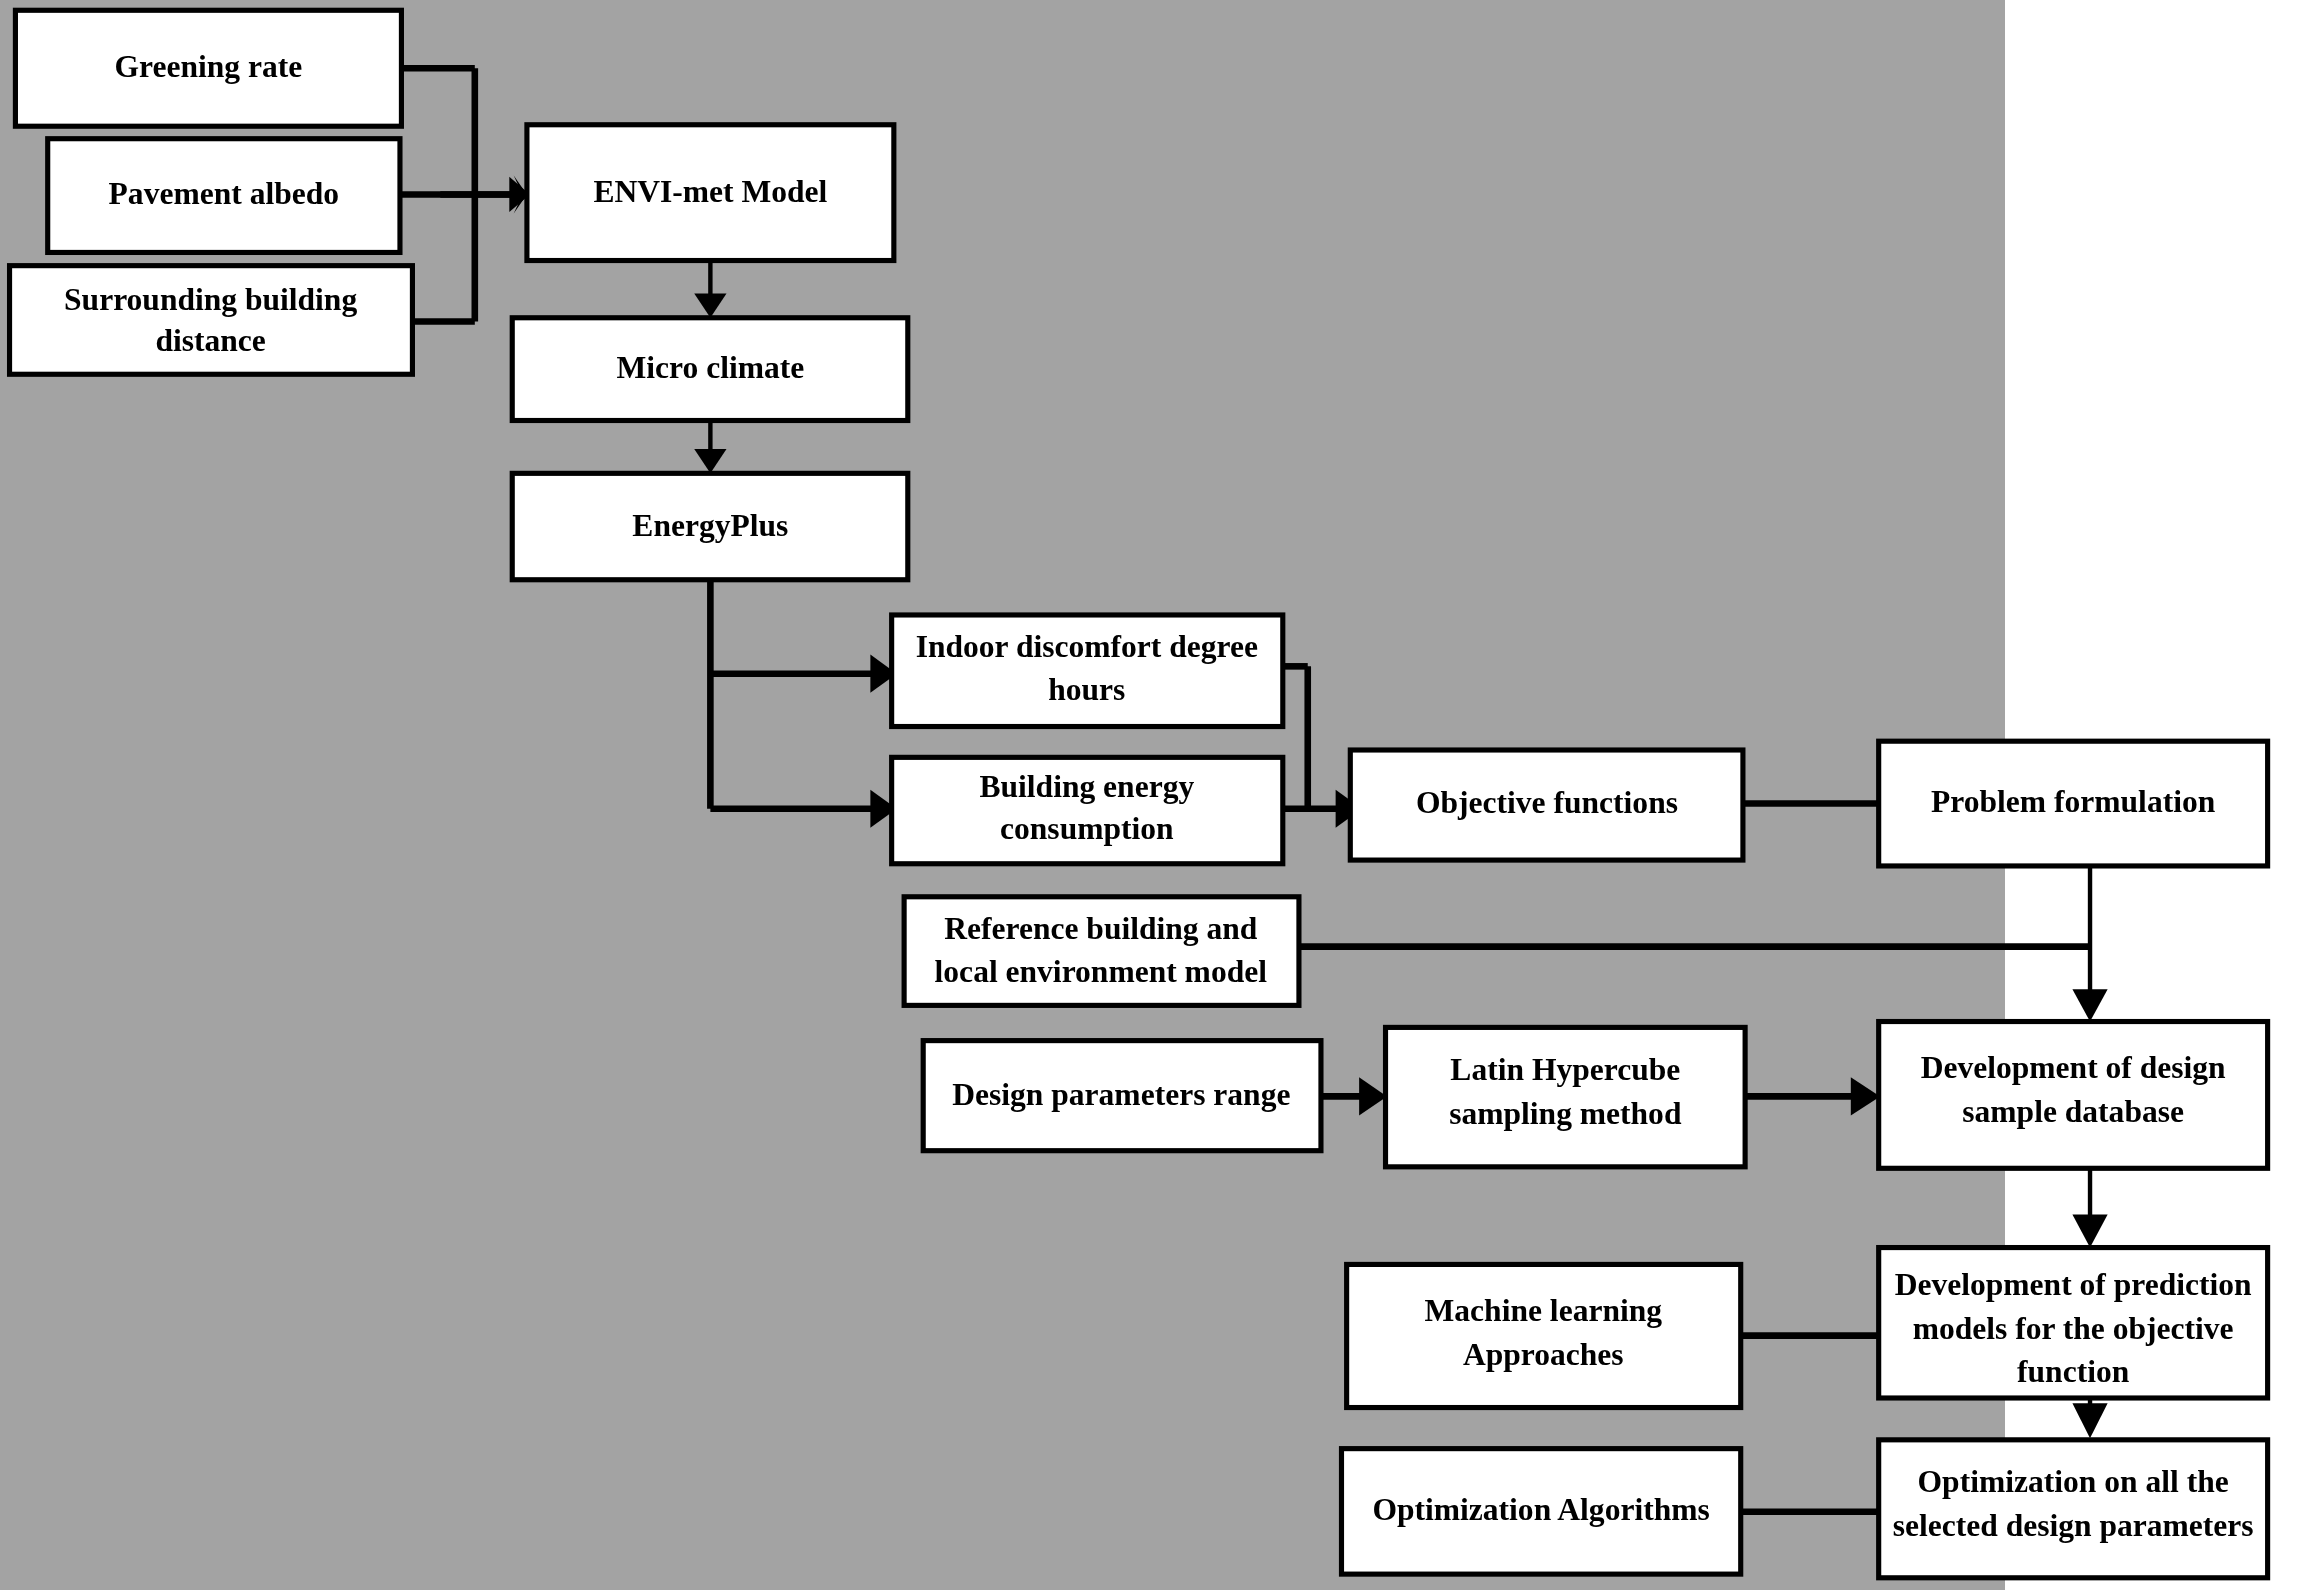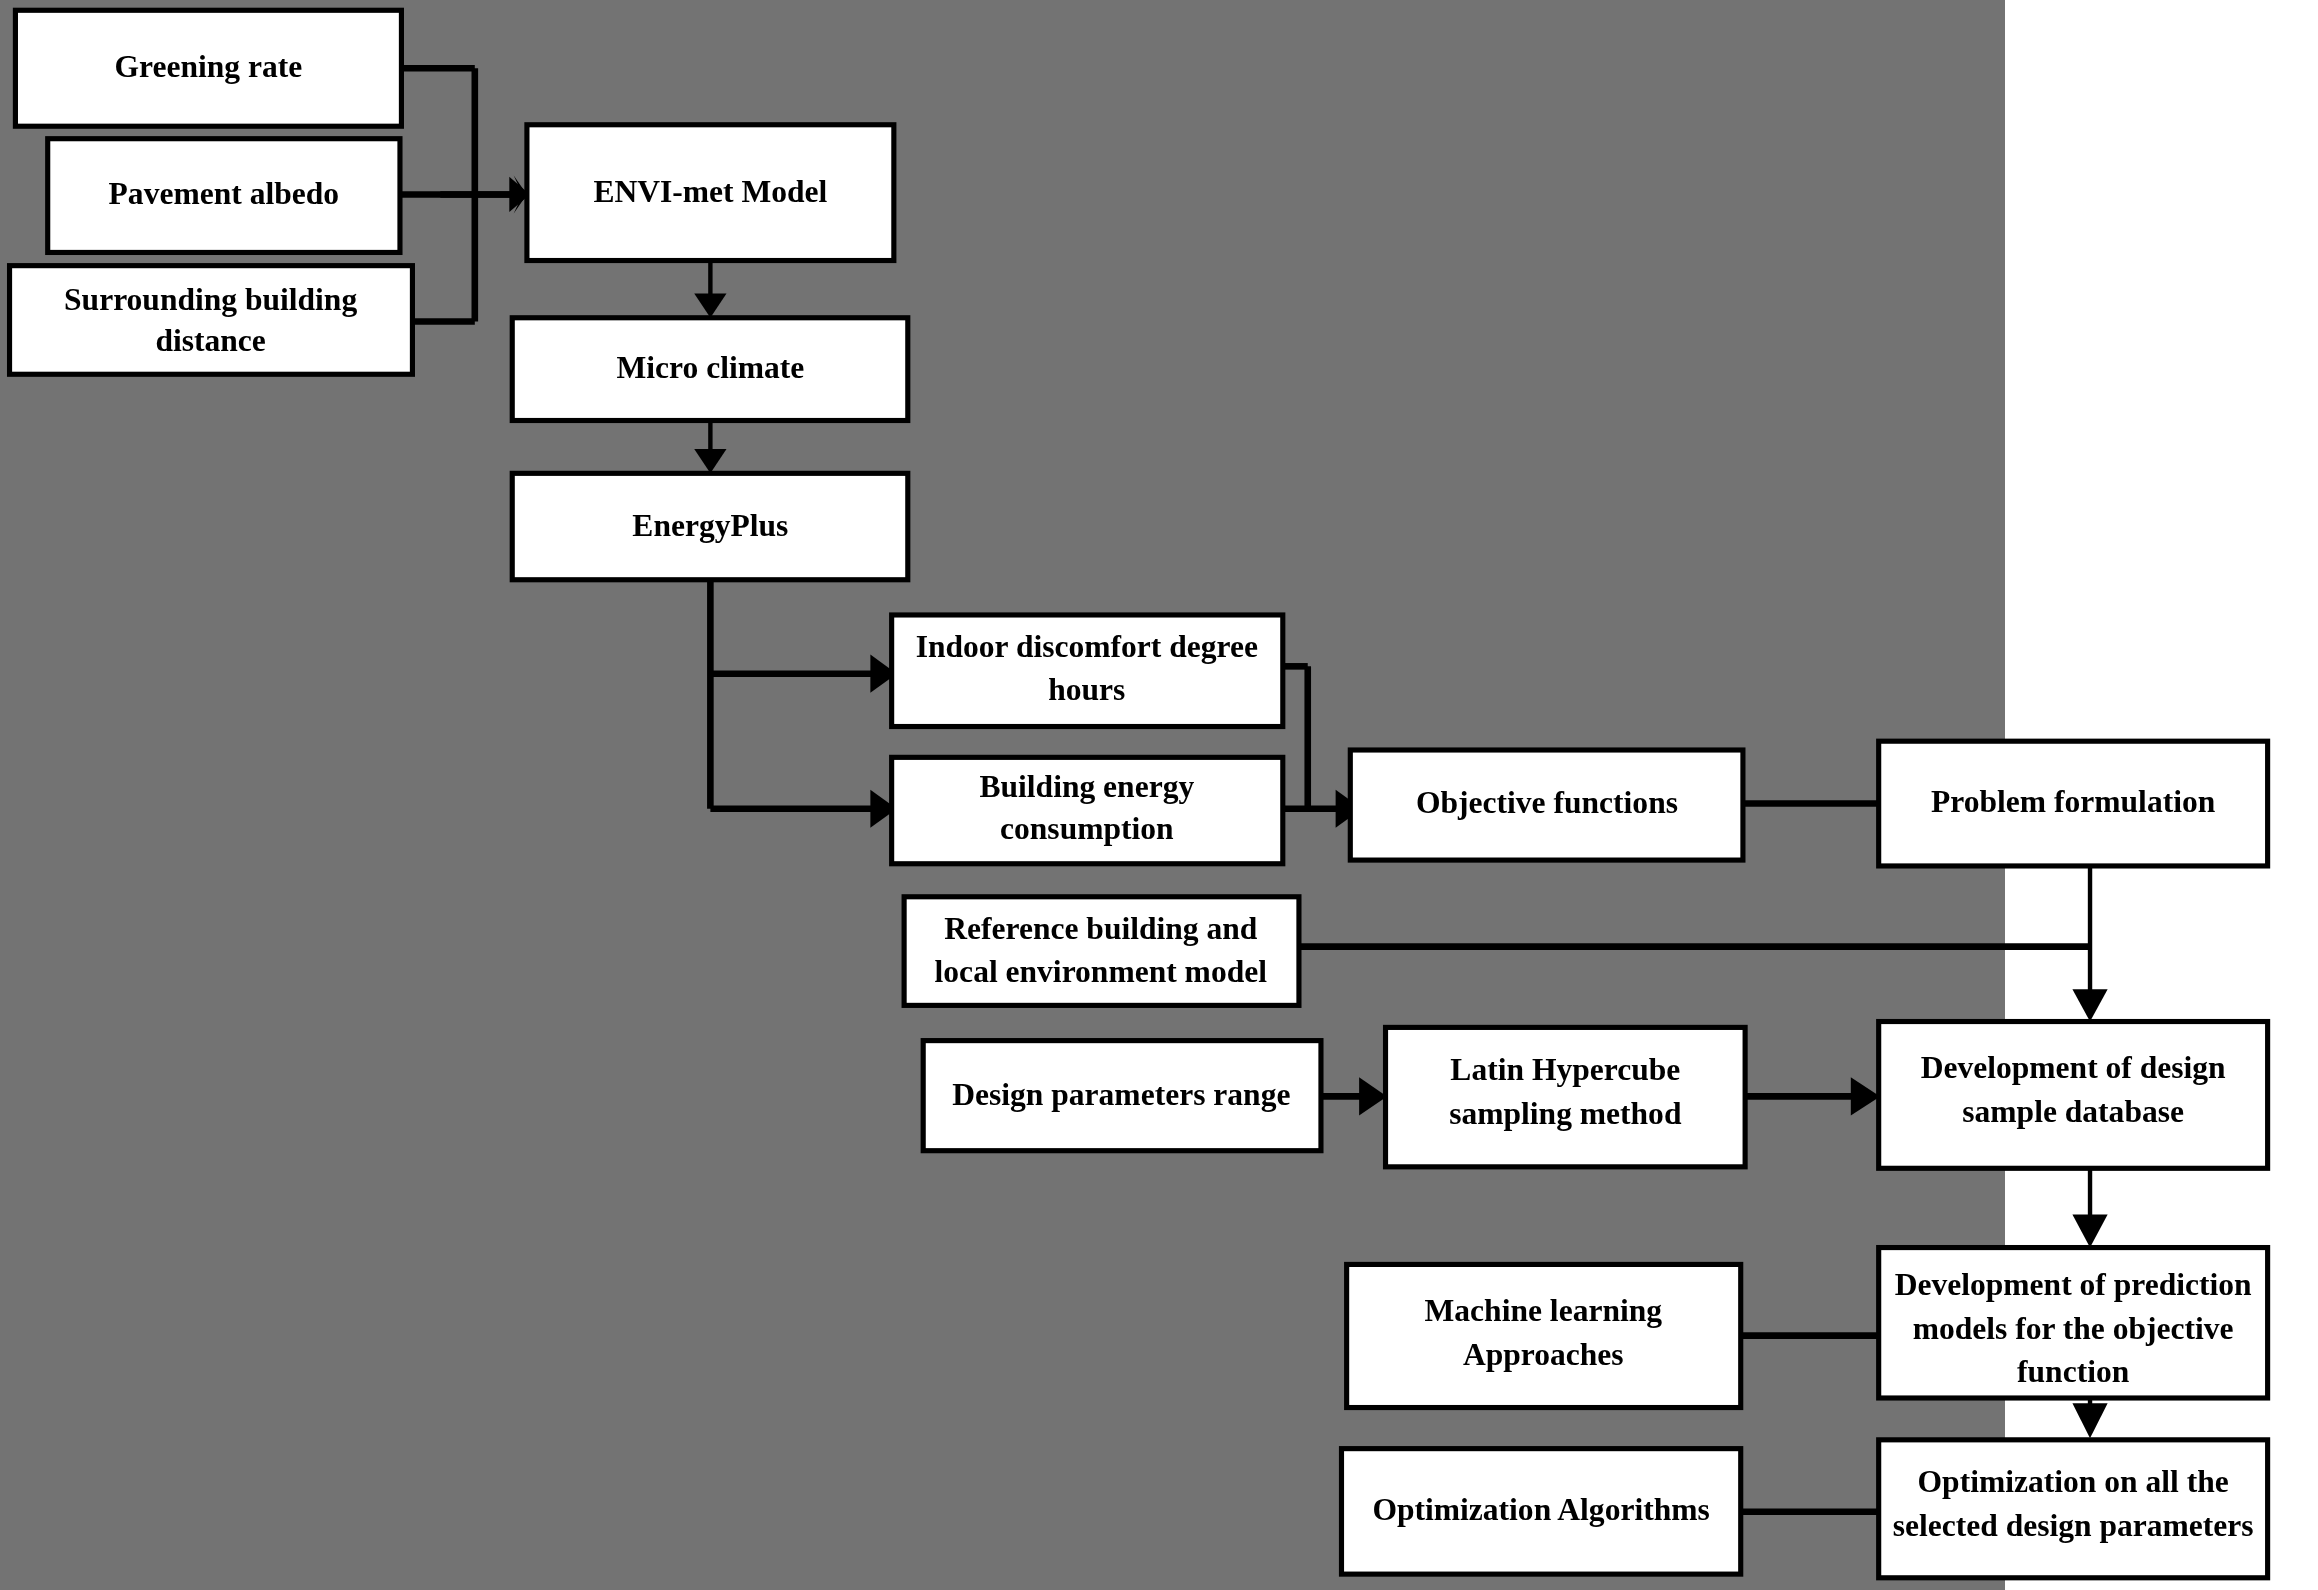--- a/index.html
+++ b/index.html
@@ -4,21 +4,21 @@
 <style>
   html, body {
     margin: 0;
     padding: 0;
     background: #ffffff;
   }
   #canvas-wrap {
     position: relative;
     width: 2005px;
     height: 1591px;
-    background: #737373;
+    background: #a3a3a3;
     font-family: "Liberation Serif", "DejaVu Serif", serif;
   }
   svg#flow {
     position: absolute;
     top: 0;
     left: 0;
     width: 2319px;
     height: 1591px;
     display: block;
   }

